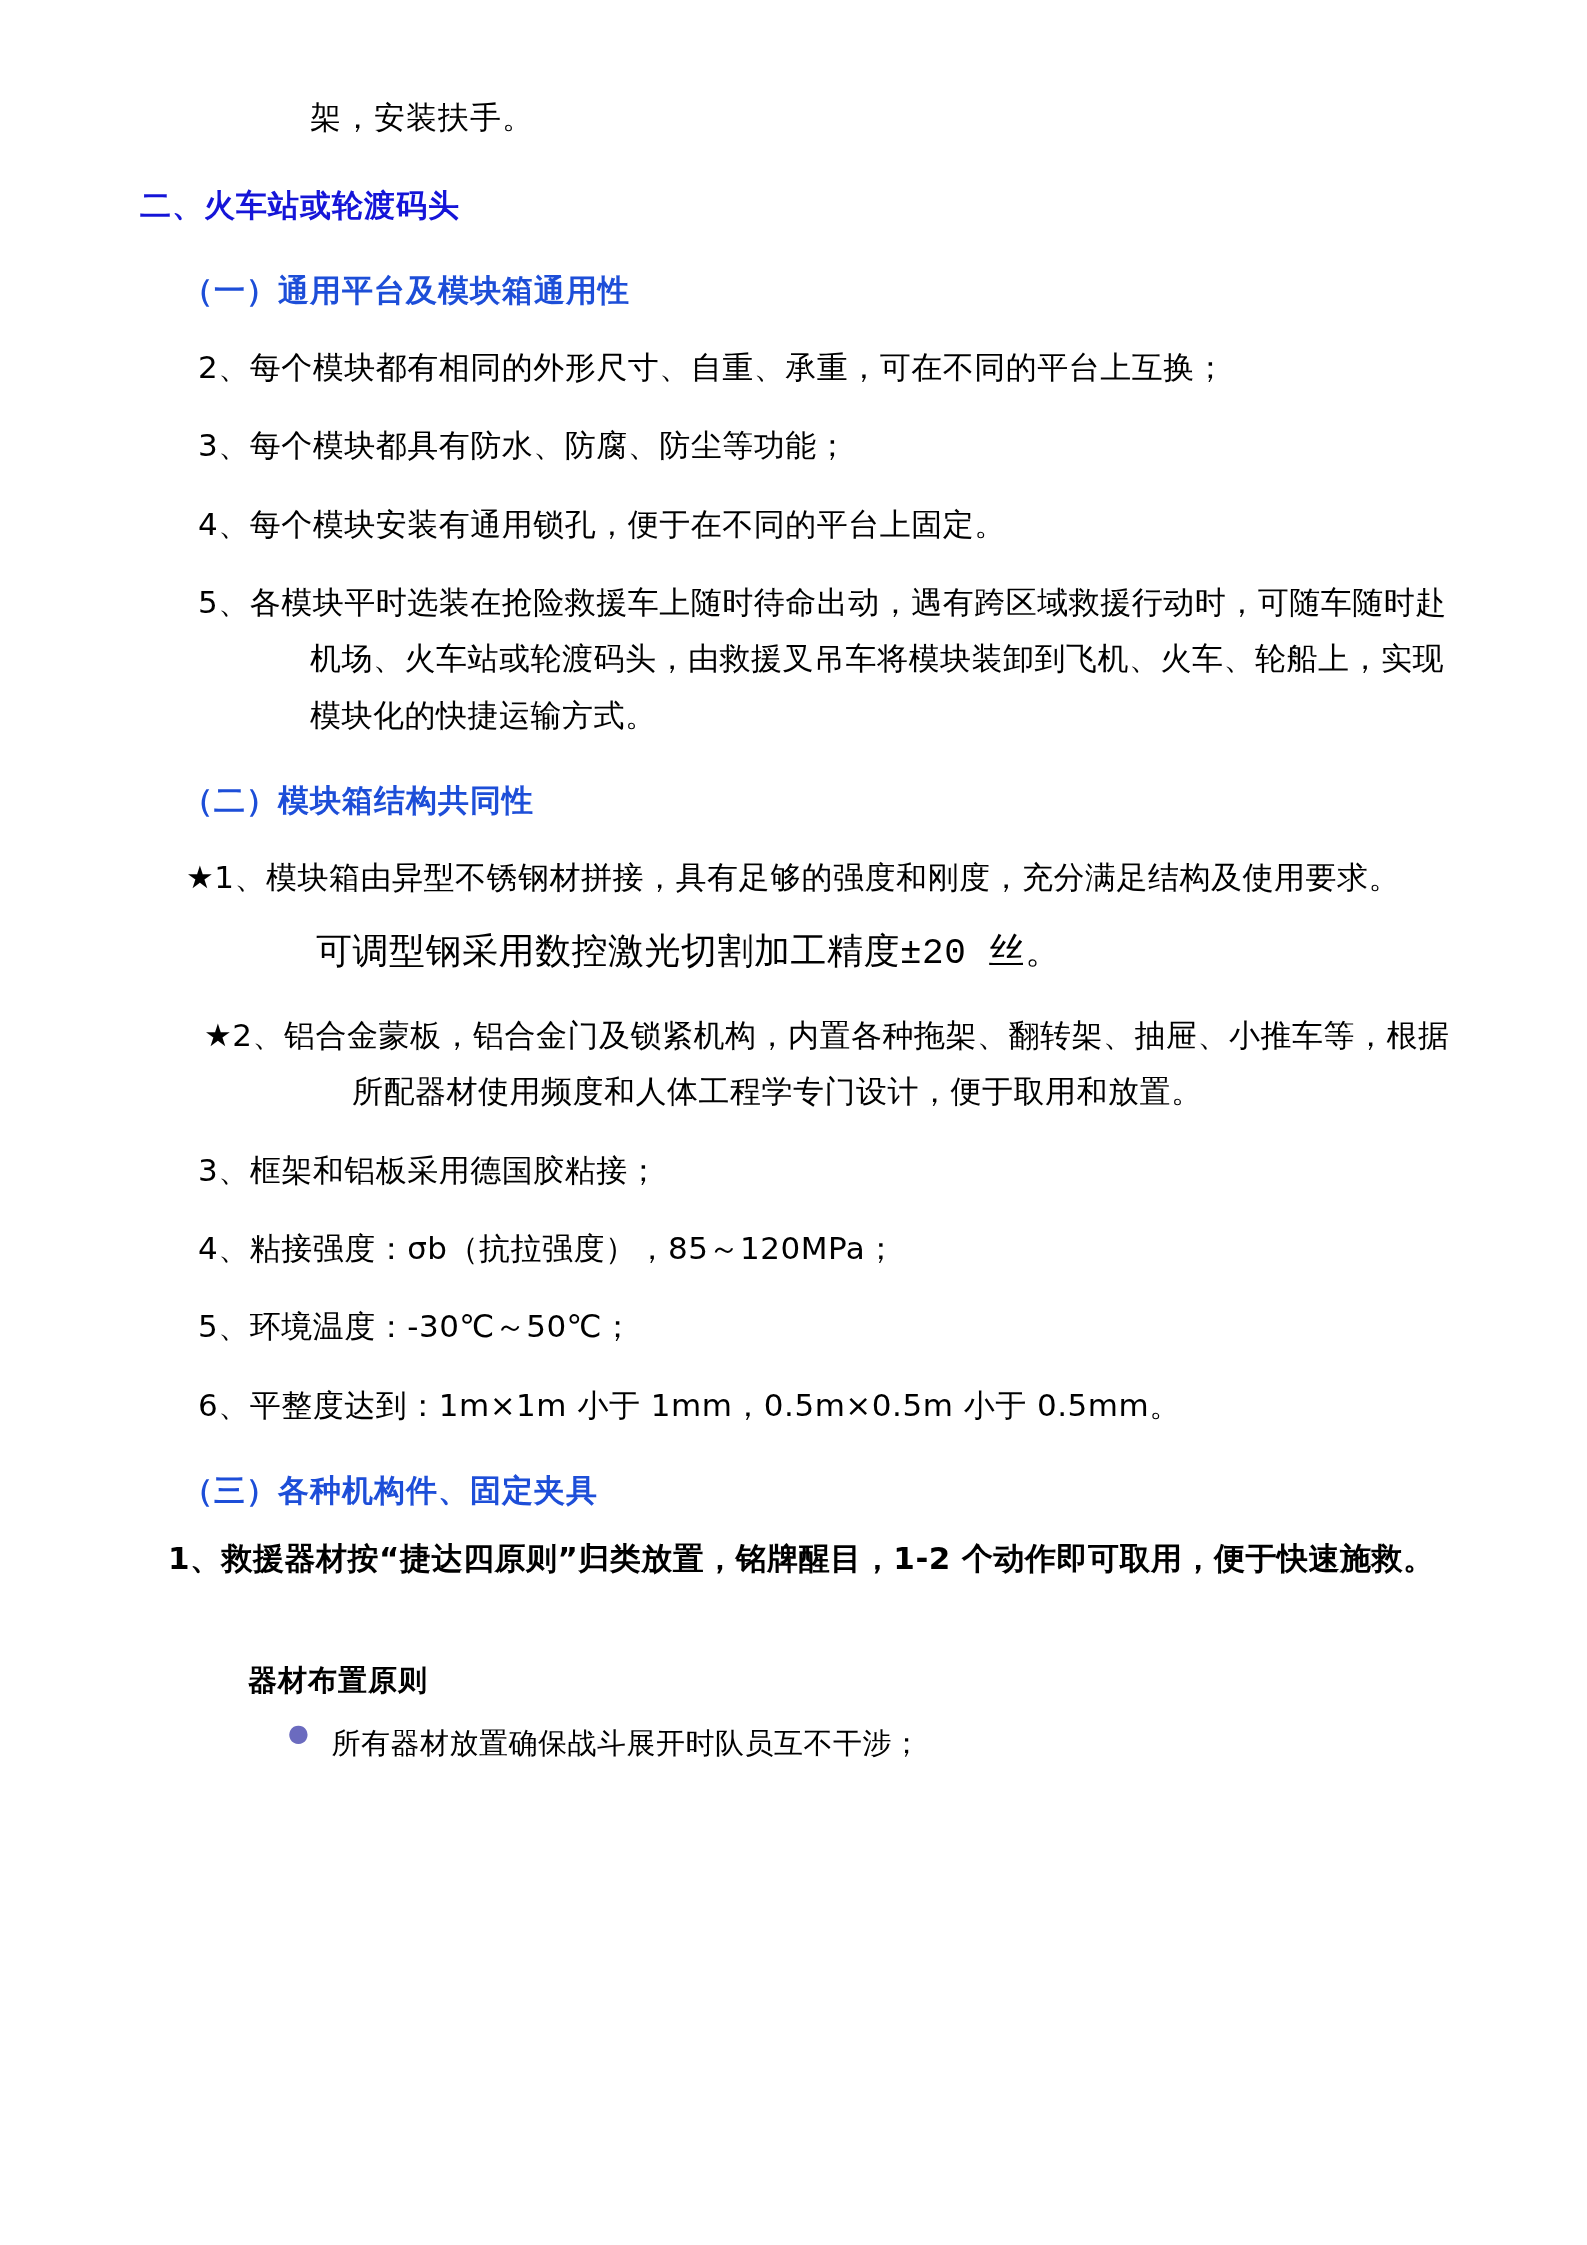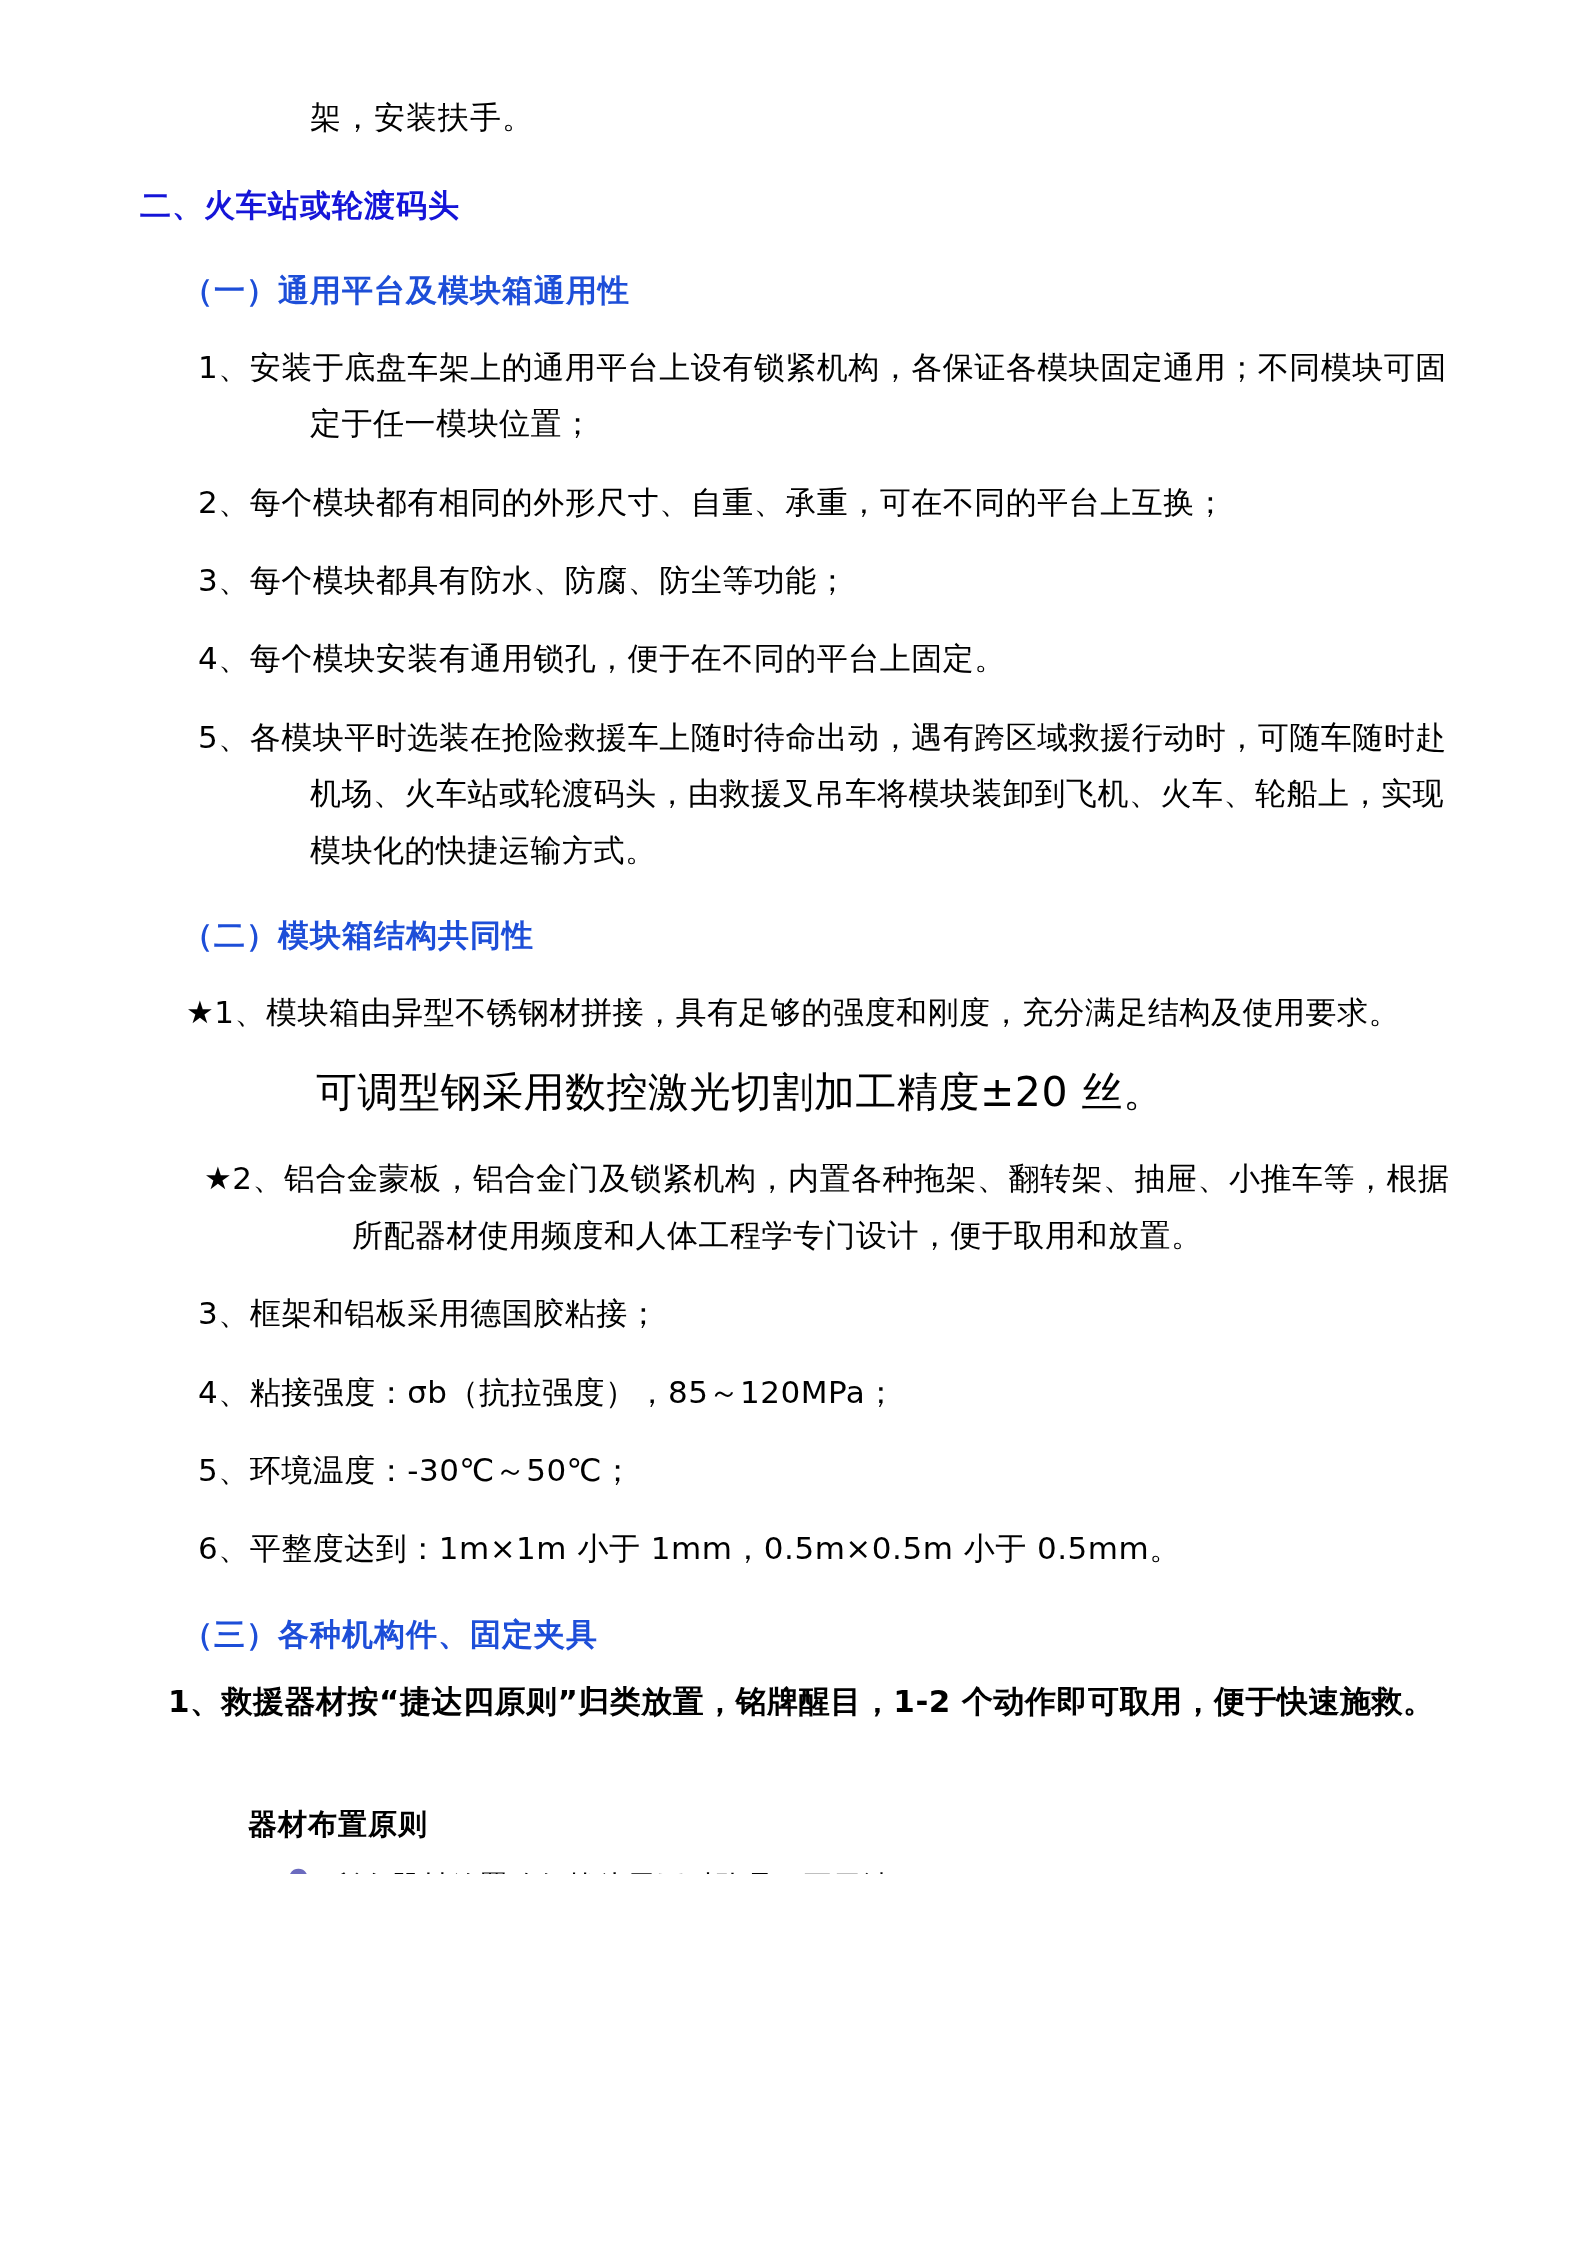--- a/index.html
+++ b/index.html
@@ -66,22 +66,23 @@
     padding-left: 196px;
     text-indent: -130px;
   }
   .item.star2 {
     padding-left: 232px;
     text-indent: -148px;
   }
   .sub-note {
     margin: 16px 0 0 0;
     padding-left: 196px;
-    font-size: 41px;
+    font-size: 36px;
     letter-spacing: 0.5px;
+    font-family: Liberation Mono, monospace;
   }
   .item-bold {
     margin: 16px 0 0 0;
     padding-left: 120px;
     text-indent: -72px;
     font-size: 31px;
     font-weight: bold;
     line-height: 1.6;
     letter-spacing: 0.5px;
   }
@@ -116,21 +117,20 @@
 <body>
 
 <div class="page">
   <div class="doc">
 
     <p class="cont-line">架，安装扶手。</p>
 
     <p class="h1">二、火车站或轮渡码头</p>
 
     <p class="h2">（一）通用平台及模块箱通用性</p>
-    <p class="item hang">1、安装于底盘车架上的通用平台上设有锁紧机构，各保证各模块固定通用；不同模块可固定于任一模块位置；</p>
     <p class="item hang">2、每个模块都有相同的外形尺寸、自重、承重，可在不同的平台上互换；</p>
     <p class="item hang">3、每个模块都具有防水、防腐、防尘等功能；</p>
     <p class="item hang">4、每个模块安装有通用锁孔，便于在不同的平台上固定。</p>
     <p class="item hang">5、各模块平时选装在抢险救援车上随时待命出动，遇有跨区域救援行动时，可随车随时赴机场、火车站或轮渡码头，由救援叉吊车将模块装卸到飞机、火车、轮船上，实现模块化的快捷运输方式。</p>
 
     <p class="h2">（二）模块箱结构共同性</p>
     <p class="item star">★1、模块箱由异型不锈钢材拼接，具有足够的强度和刚度，充分满足结构及使用要求。</p>
     <p class="sub-note">可调型钢采用数控激光切割加工精度±20 丝。</p>
     <p class="item star2">★2、铝合金蒙板，铝合金门及锁紧机构，内置各种拖架、翻转架、抽屉、小推车等，根据所配器材使用频度和人体工程学专门设计，便于取用和放置。</p>
     <p class="item hang">3、框架和铝板采用德国胶粘接；</p>

